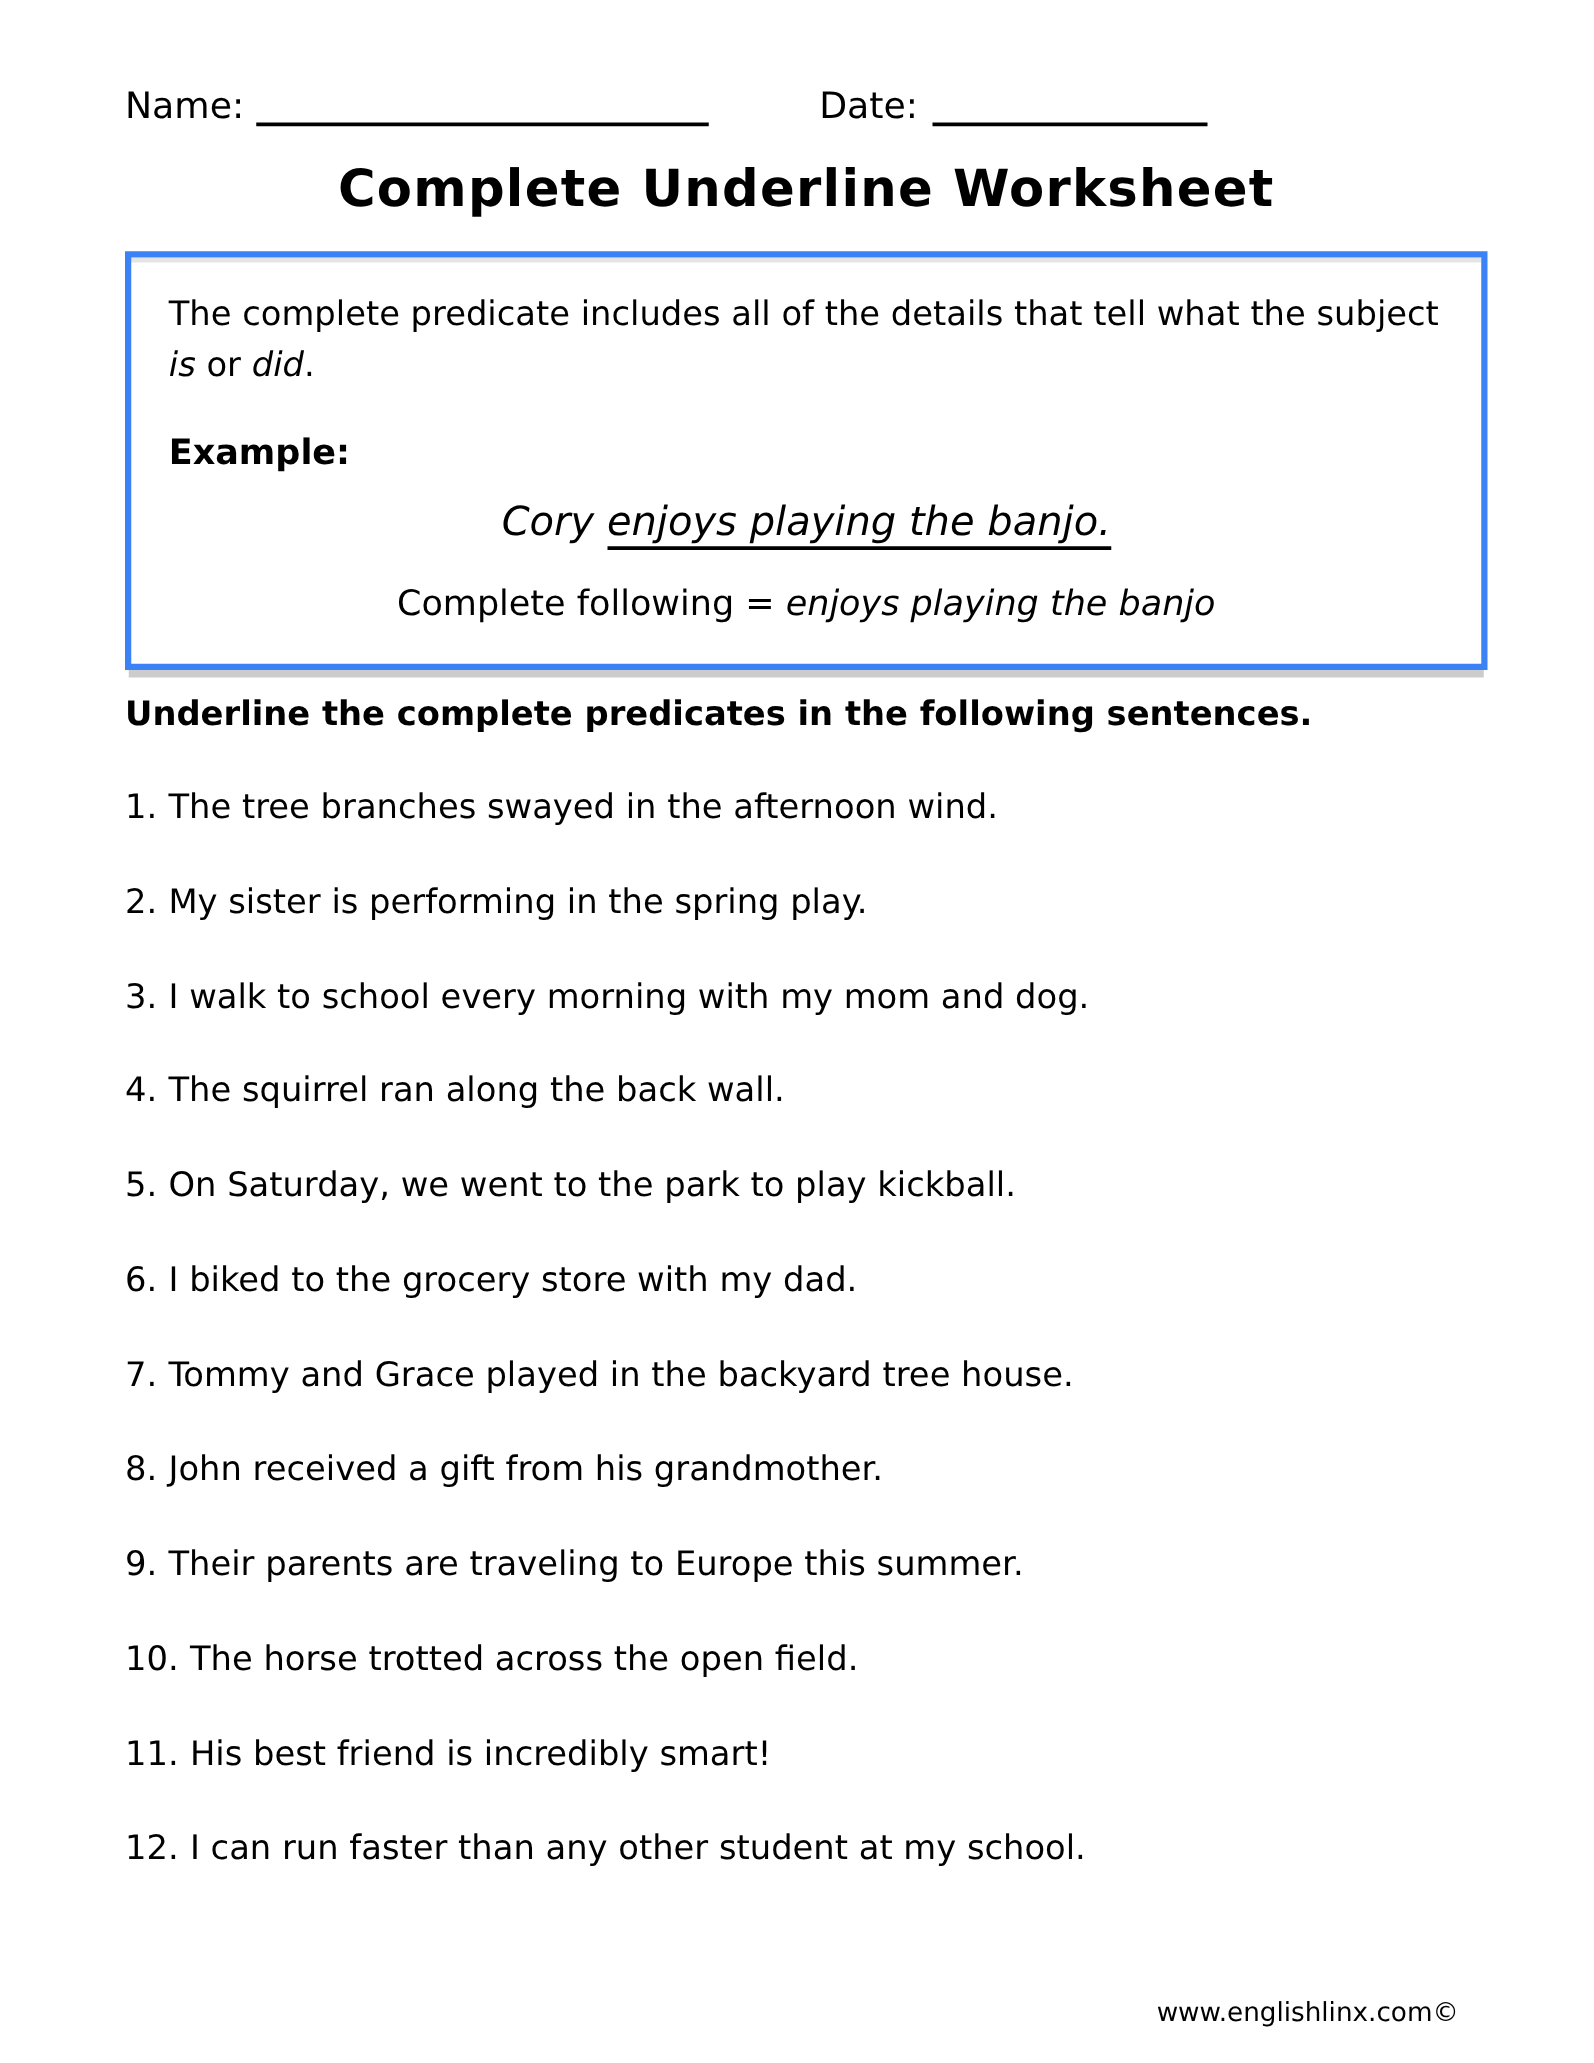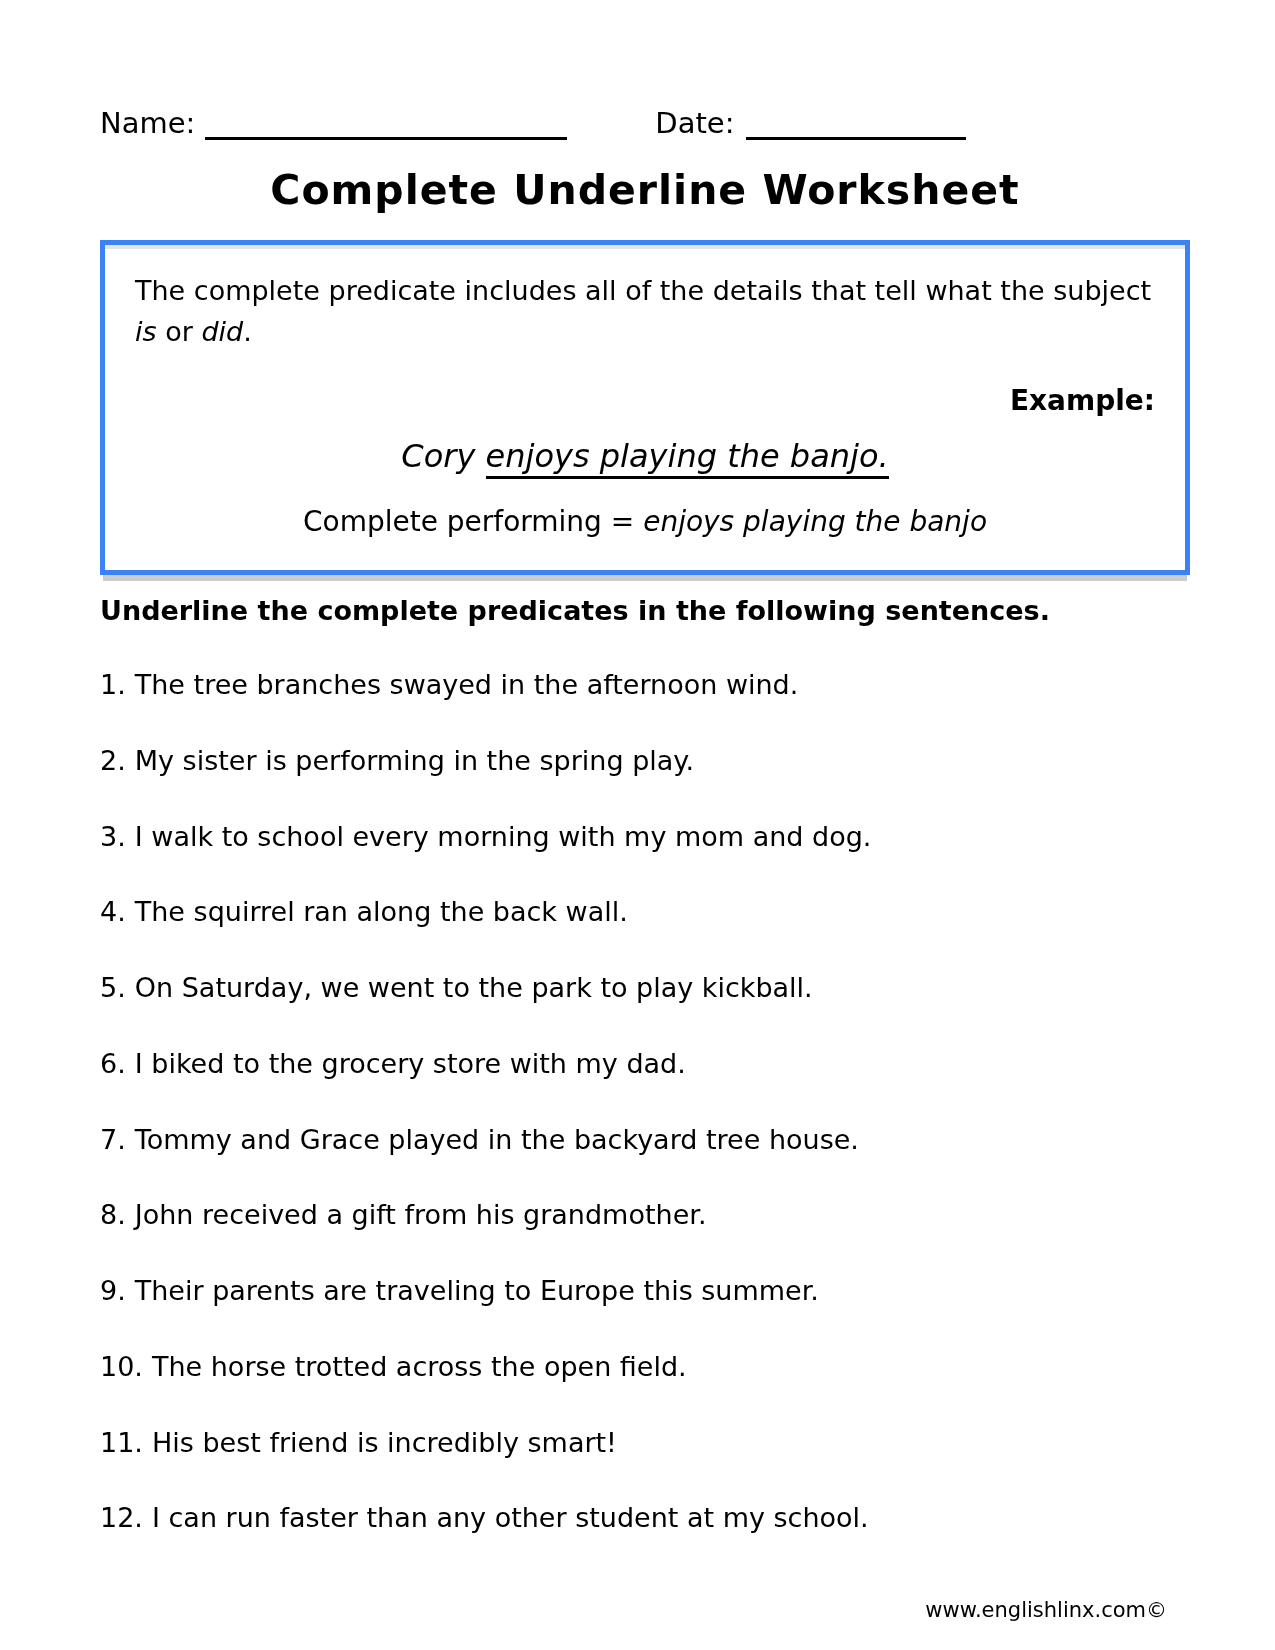--- a/index.html
+++ b/index.html
@@ -31,21 +31,21 @@
   }
   .field-label {
     white-space: nowrap;
   }
   .field-line {
     display: inline-block;
     border-bottom: 3px solid #000;
     height: 34px;
   }
   .name-line { width: 362px; margin-left: 10px; }
-  .date-field { margin-left: 88px; margin-top: 39px; }
+  .date-field { margin-left: 88px; }
   .date-line { width: 220px; margin-left: 12px; }
 
   
   .page-title {
     margin: 26px 0 0 0;
     text-align: center;
     font-size: 41px;
     font-weight: bold;
     letter-spacing: 1px;
   }
@@ -59,21 +59,20 @@
     font-size: 27px;
   }
   .definition {
     line-height: 1.5;
   }
   .italic { font-style: italic; }
   .example-label {
     margin-top: 32px;
     font-weight: bold;
     font-size: 28px;
-    text-align: right;
   }
   .example-sentence {
     margin-top: 20px;
     text-align: center;
     font-style: italic;
     font-size: 32px;
   }
   .example-underline {
     border-bottom: 3px solid #000;
     padding-bottom: 1px;
@@ -131,21 +130,21 @@
 
   <div class="info-box">
     <div class="definition">
       <span>The complete predicate includes all of the details that tell what the subject </span><span class="italic">is</span><span> or </span><span class="italic">did</span><span>.</span>
     </div>
     <div class="example-label">Example:</div>
     <div class="example-sentence">
       <span>Cory </span><span class="example-underline">enjoys playing the banjo.</span>
     </div>
     <div class="predicate-line">
-      <span>Complete performing = </span><span class="italic">enjoys playing the banjo</span>
+      <span>Complete following = </span><span class="italic">enjoys playing the banjo</span>
     </div>
   </div>
 
   <div class="instructions">Underline the complete predicates in the following sentences.</div>
 
   <div class="sentence-list">
     <div class="sentence"><span class="num">1.</span><span>The tree branches swayed in the afternoon wind.</span></div>
     <div class="sentence"><span class="num">2.</span><span>My sister is performing in the spring play.</span></div>
     <div class="sentence"><span class="num">3.</span><span>I walk to school every morning with my mom and dog.</span></div>
     <div class="sentence"><span class="num">4.</span><span>The squirrel ran along the back wall.</span></div>

